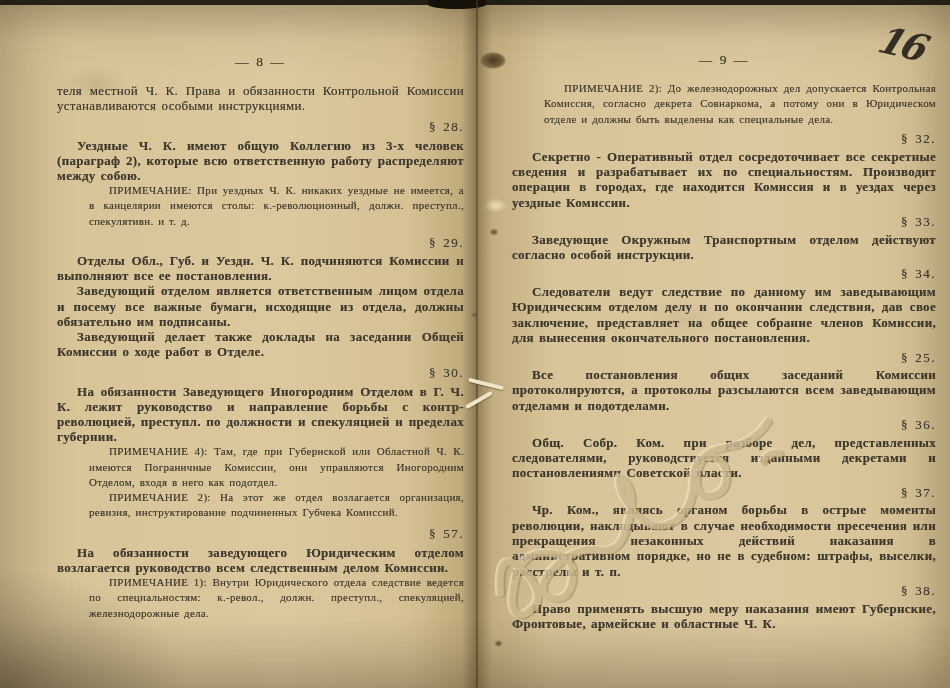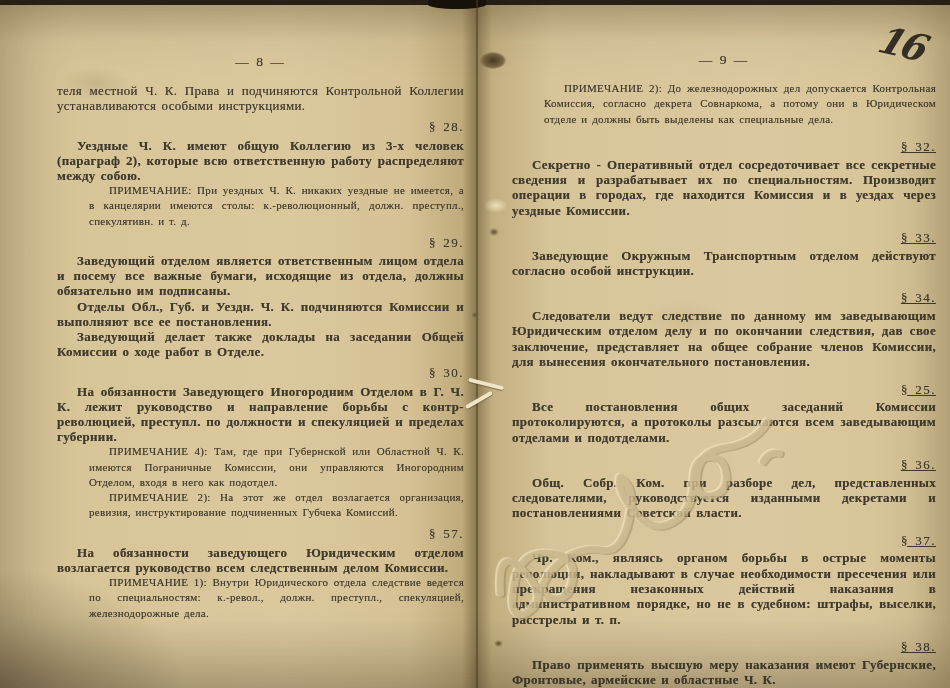--- a/index.html
+++ b/index.html
@@ -44,21 +44,21 @@
   .page-col{position:absolute;color:#3f3a2f;text-shadow:0 0 .5px rgba(62,52,34,.55);}
   .page-col.pg0{left:57px;top:54px;width:407px;}
   .page-col.pg1{left:512px;top:52px;width:424px;}
   .pnum{text-align:center;font-size:13.5px;letter-spacing:2px;margin-bottom:13px;}
   .blk{font-size:13px;line-height:15.2px;text-align:justify;letter-spacing:.3px;word-spacing:1.6px;}
   .pg1 .blk{line-height:15.4px;}
   .blk.p{text-indent:20px;font-weight:bold;}
   .blk.p0{text-indent:0;}
   .blk.n{margin-left:32px;text-indent:20px;font-size:11px;}
   .blk.h{text-align:right;text-indent:0;margin:6px 0 3px;letter-spacing:1.5px;}
-  .pg1 .blk.h{margin:12px 0 2px;text-decoration:underline;}
+  .pg1 .blk.h{margin:4px 0 2px;}
   
   .handwritten{
     position:absolute;left:880px;top:22px;
     font-family:"DejaVu Serif",serif;font-style:italic;font-weight:bold;
     font-size:37px;color:#353026;letter-spacing:-3px;
     transform:rotate(13deg) skewX(-8deg);
   }
   
   .watermark{
     position:absolute;left:500px;top:468px;width:470px;height:165px;
@@ -81,27 +81,27 @@
 <div class="stain s-dot3"></div>
 <div class="stain s-smudge1"></div>
 <div class="stain s-smudge2"></div>
 <div class="stain s-smudge3"></div>
 <div class="thread t1"></div>
 <div class="thread t2"></div>
 
 <div class="page-col pg0">
   <div class="pnum">— 8 —</div>
   <div>
-      <div class="blk p0">теля местной Ч. К. Права и подчиняются Контрольной Коллегии устанавливаются особыми инструкциями.</div>
+      <div class="blk p0">теля местной Ч. К. Права и обязанности Контрольной Комиссии устанавливаются особыми инструкциями.</div>
       <div class="blk h">§ 28.</div>
       <div class="blk p">Уездные Ч. К. имеют общую Коллегию из 3-х человек (параграф 2), которые всю ответственную работу распределяют между собою.</div>
       <div class="blk n">ПРИМЕЧАНИЕ: При уездных Ч. К. никаких уездные не имеется, а в канцелярии имеются столы: к.-революционный, должн. преступл., спекулятивн. и т. д.</div>
       <div class="blk h">§ 29.</div>
+      <div class="blk p">Отделы Обл., Губ. и Уездн. Ч. К. подчиняются Комиссии и выполняют все ее постановления.</div>
       <div class="blk p">Заведующий отделом является ответственным лицом отдела и посему все важные бумаги, исходящие из отдела, должны обязательно им подписаны.</div>
-      <div class="blk p">Отделы Обл., Губ. и Уездн. Ч. К. подчиняются Комиссии и выполняют все ее постановления.</div>
       <div class="blk p">Заведующий делает также доклады на заседании Общей Комиссии о ходе работ в Отделе.</div>
       <div class="blk h">§ 30.</div>
       <div class="blk p">На обязанности Заведующего Иногородним Отделом в Г. Ч. К. лежит руководство и направление борьбы с контр-революцией, преступл. по должности и спекуляцией и пределах губернии.</div>
       <div class="blk n">ПРИМЕЧАНИЕ 4): Там, где при Губернской или Областной Ч. К. имеются Пограничные Комиссии, они управляются Иногородним Отделом, входя в него как подотдел.</div>
       <div class="blk n">ПРИМЕЧАНИЕ 2): На этот же отдел возлагается организация, ревизия, инструктирование подчиненных Губчека Комиссий.</div>
       <div class="blk h">§ 57.</div>
       <div class="blk p">На обязанности заведующего Юридическим отделом возлагается руководство всем следственным делом Комиссии.</div>
       <div class="blk n">ПРИМЕЧАНИЕ 1): Внутри Юридического отдела следствие ведется по специальностям: к.-револ., должн. преступл., спекуляцией, железнодорожные дела.</div>
     </div>
 </div>

